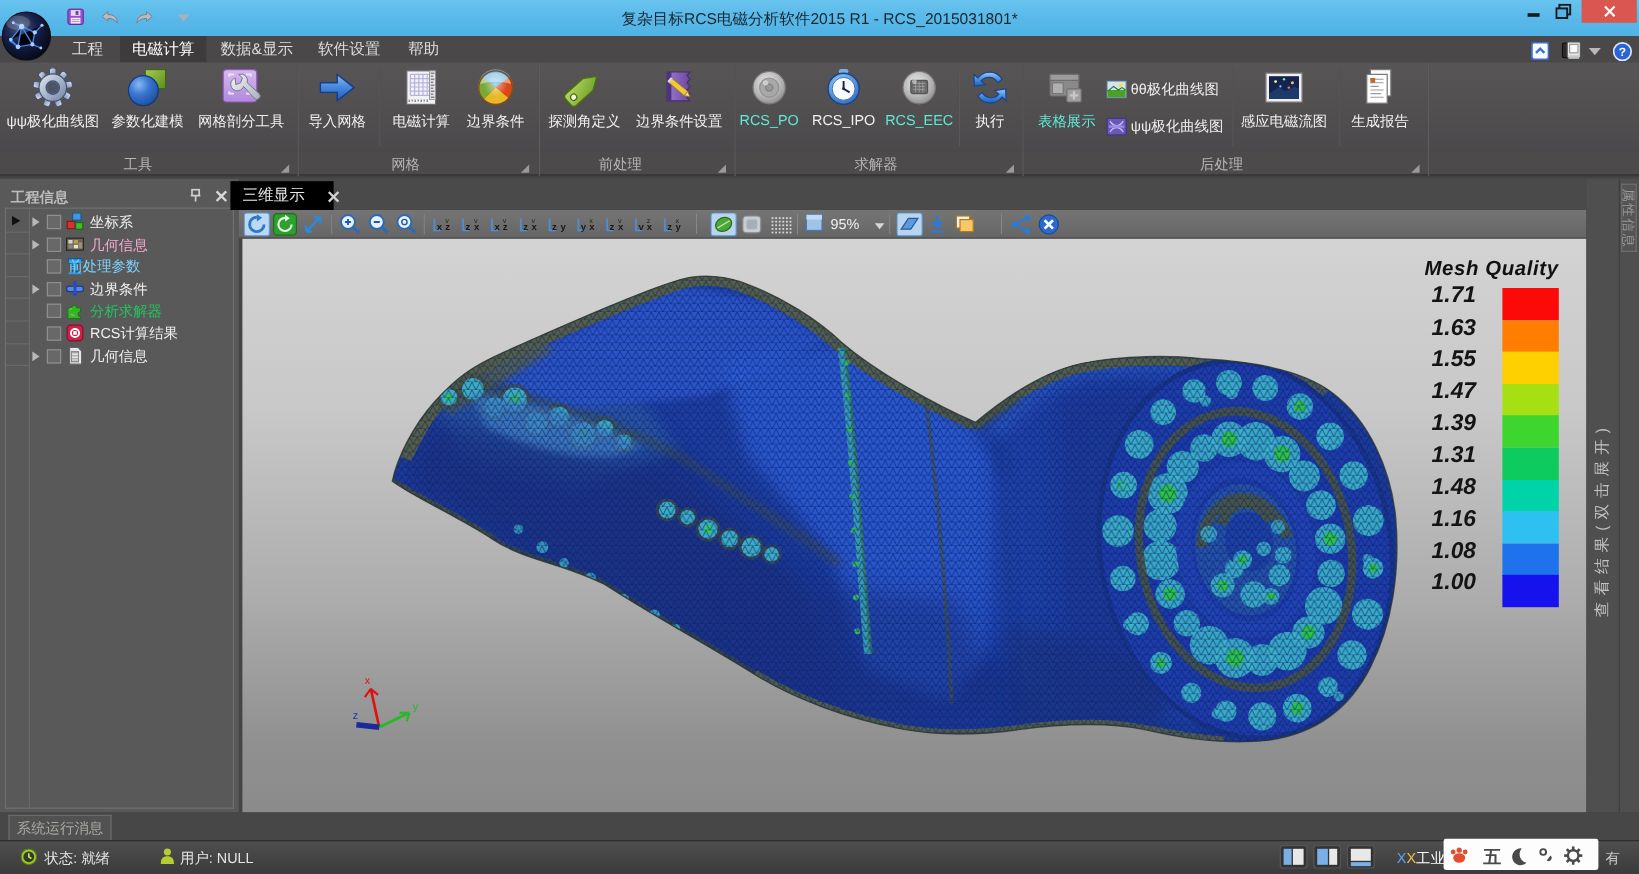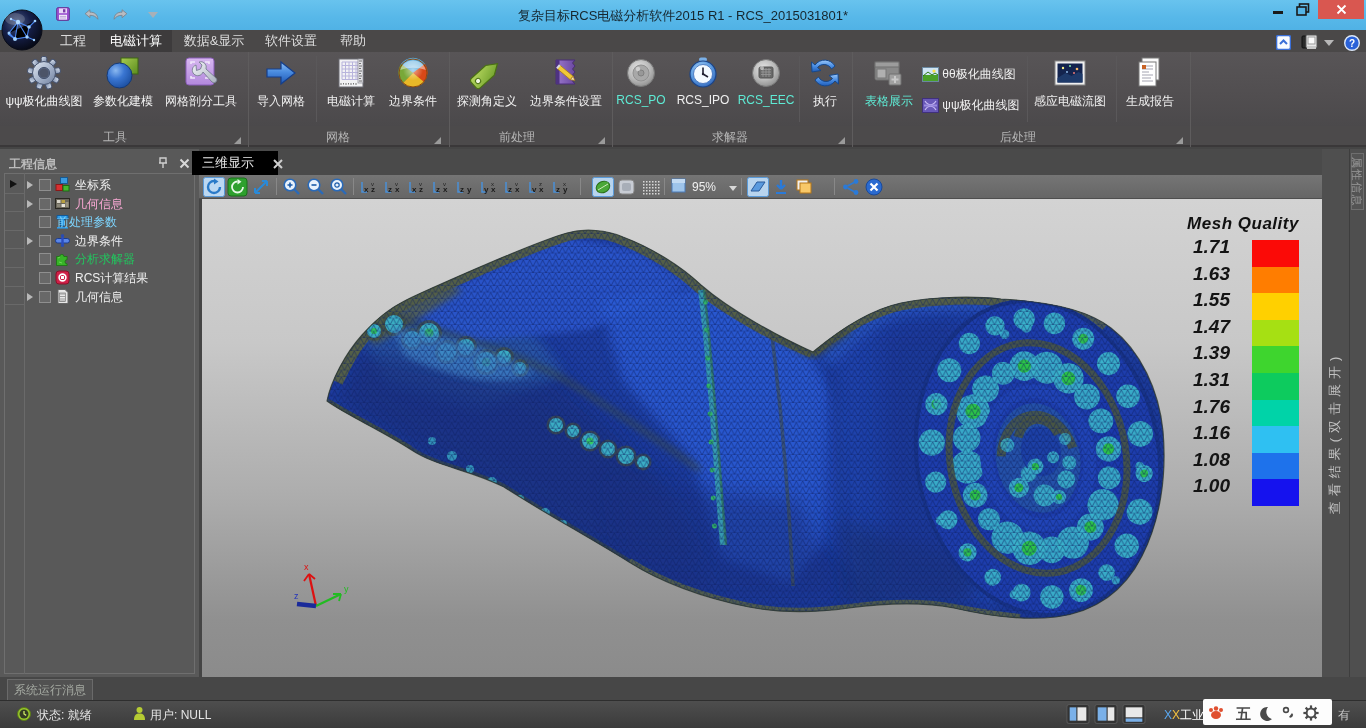--- a/index.html
+++ b/index.html
@@ -870,21 +870,21 @@
     </div>
 <div class="lrow" style="left:1178px;top:346px">
       <div class="lnum">1.39</div>
       <div class="lblk" style="left:74px;background:#3ed52e"></div>
     </div>
 <div class="lrow" style="left:1178px;top:373px">
       <div class="lnum">1.31</div>
       <div class="lblk" style="left:74px;background:#0dcb5e"></div>
     </div>
 <div class="lrow" style="left:1178px;top:400px">
-      <div class="lnum">1.76</div>
+      <div class="lnum">1.48</div>
       <div class="lblk" style="left:74px;background:#00d3a8"></div>
     </div>
 <div class="lrow" style="left:1178px;top:426px">
       <div class="lnum">1.16</div>
       <div class="lblk" style="left:74px;background:#2fc0f2"></div>
     </div>
 <div class="lrow" style="left:1178px;top:453px">
       <div class="lnum">1.08</div>
       <div class="lblk" style="left:74px;background:#1e72eb"></div>
     </div>

